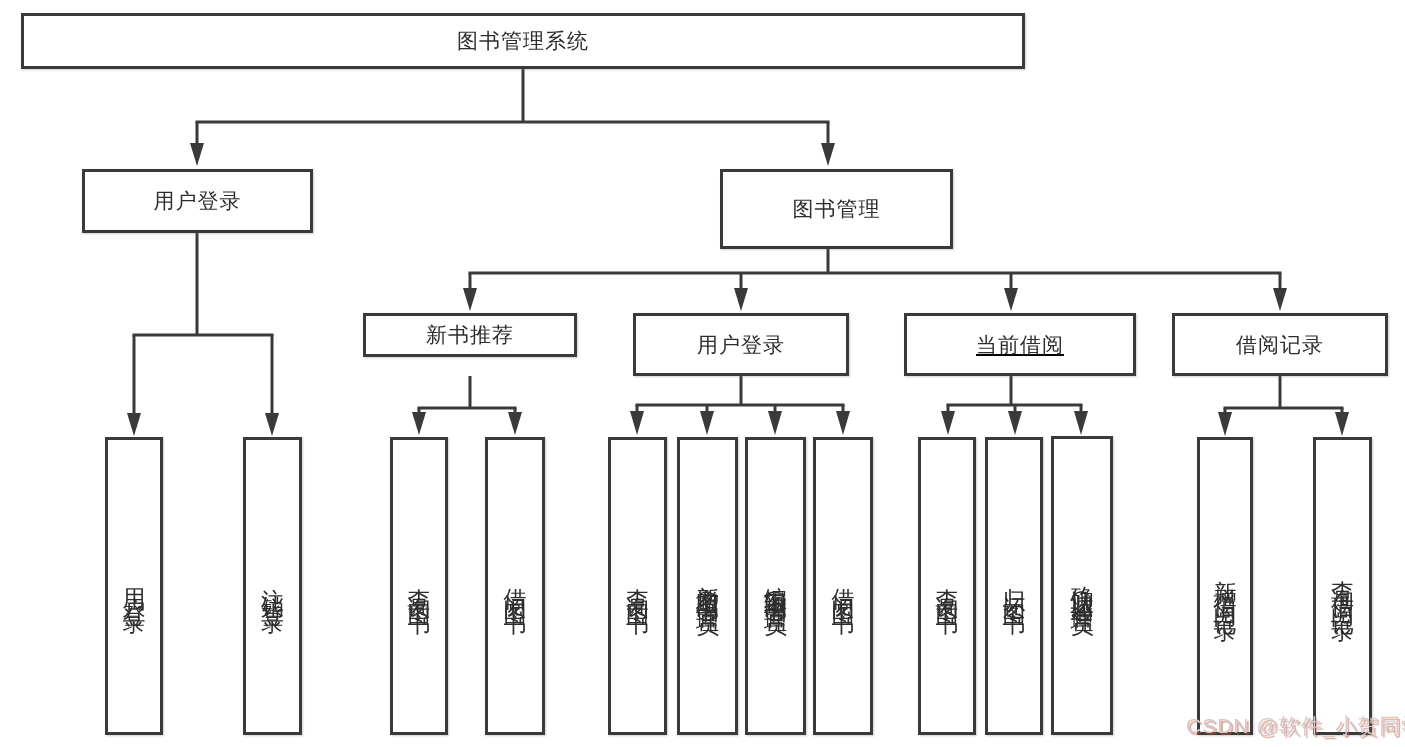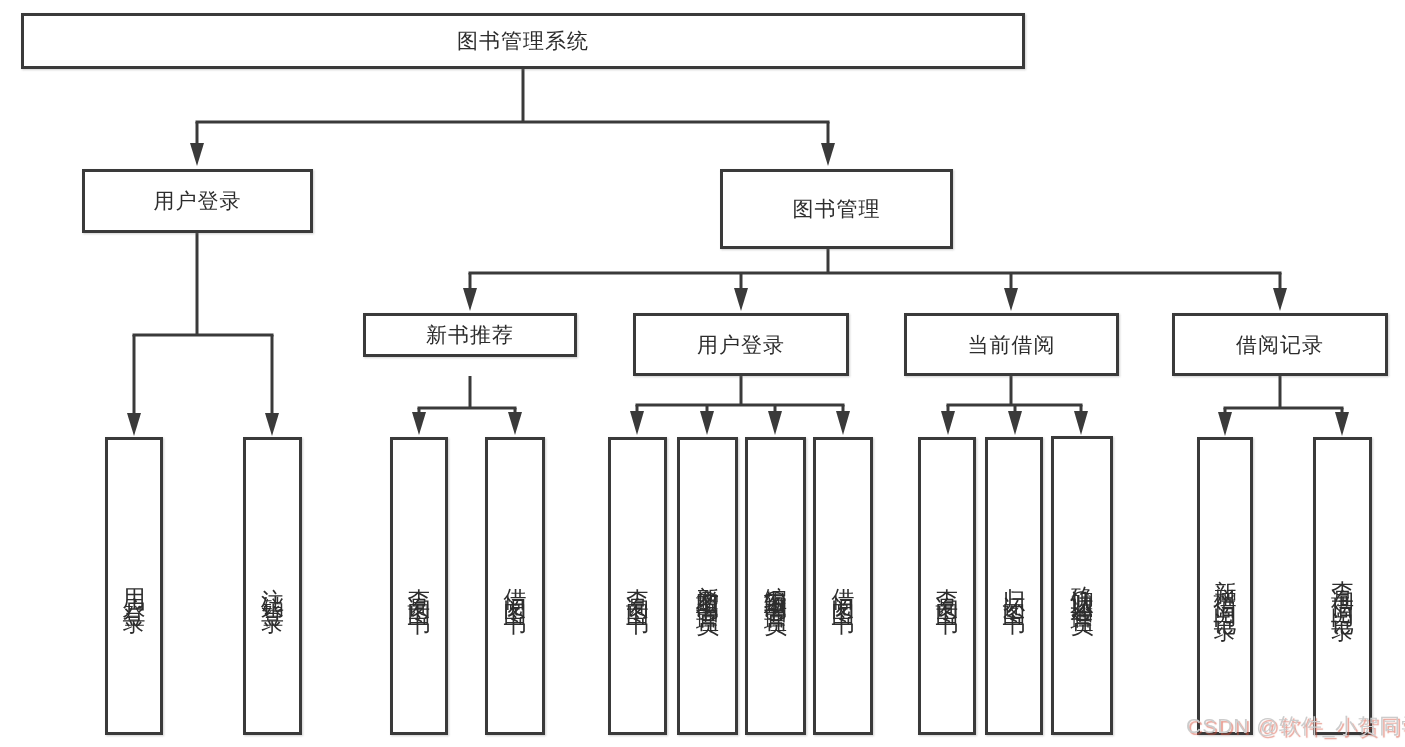--- a/index.html
+++ b/index.html
@@ -132,21 +132,21 @@
   <div class="box" style="left:712px; top:169px; width:233px; height:80px;margin-left:8px;">
     <span class="lbl">图书管理</span>
   </div>
 
   <div class="box" style="left:363px; top:313px; width:214px; height:44px;">
     <span class="lbl">新书推荐</span>
   </div>
   <div class="box" style="left:633px; top:313px; width:216px; height:63px;">
     <span class="lbl">用户登录</span>
   </div>
-  <div class="box" style="left:904px; top:313px; width:215px; height:63px;">
+  <div class="box" style="left:904px; top:313px; width:232px; height:63px;text-decoration:underline;">
     <span class="lbl">当前借阅</span>
   </div>
   <div class="box" style="left:1172px; top:313px; width:216px; height:63px;">
     <span class="lbl">借阅记录</span>
   </div>
 
   <div class="box v" style="left:105px; top:437px; width:58px; height:298px;">
     <span class="lbl">用户登录</span>
   </div>
   <div class="box v" style="left:243px; top:437px; width:59px; height:298px;">

